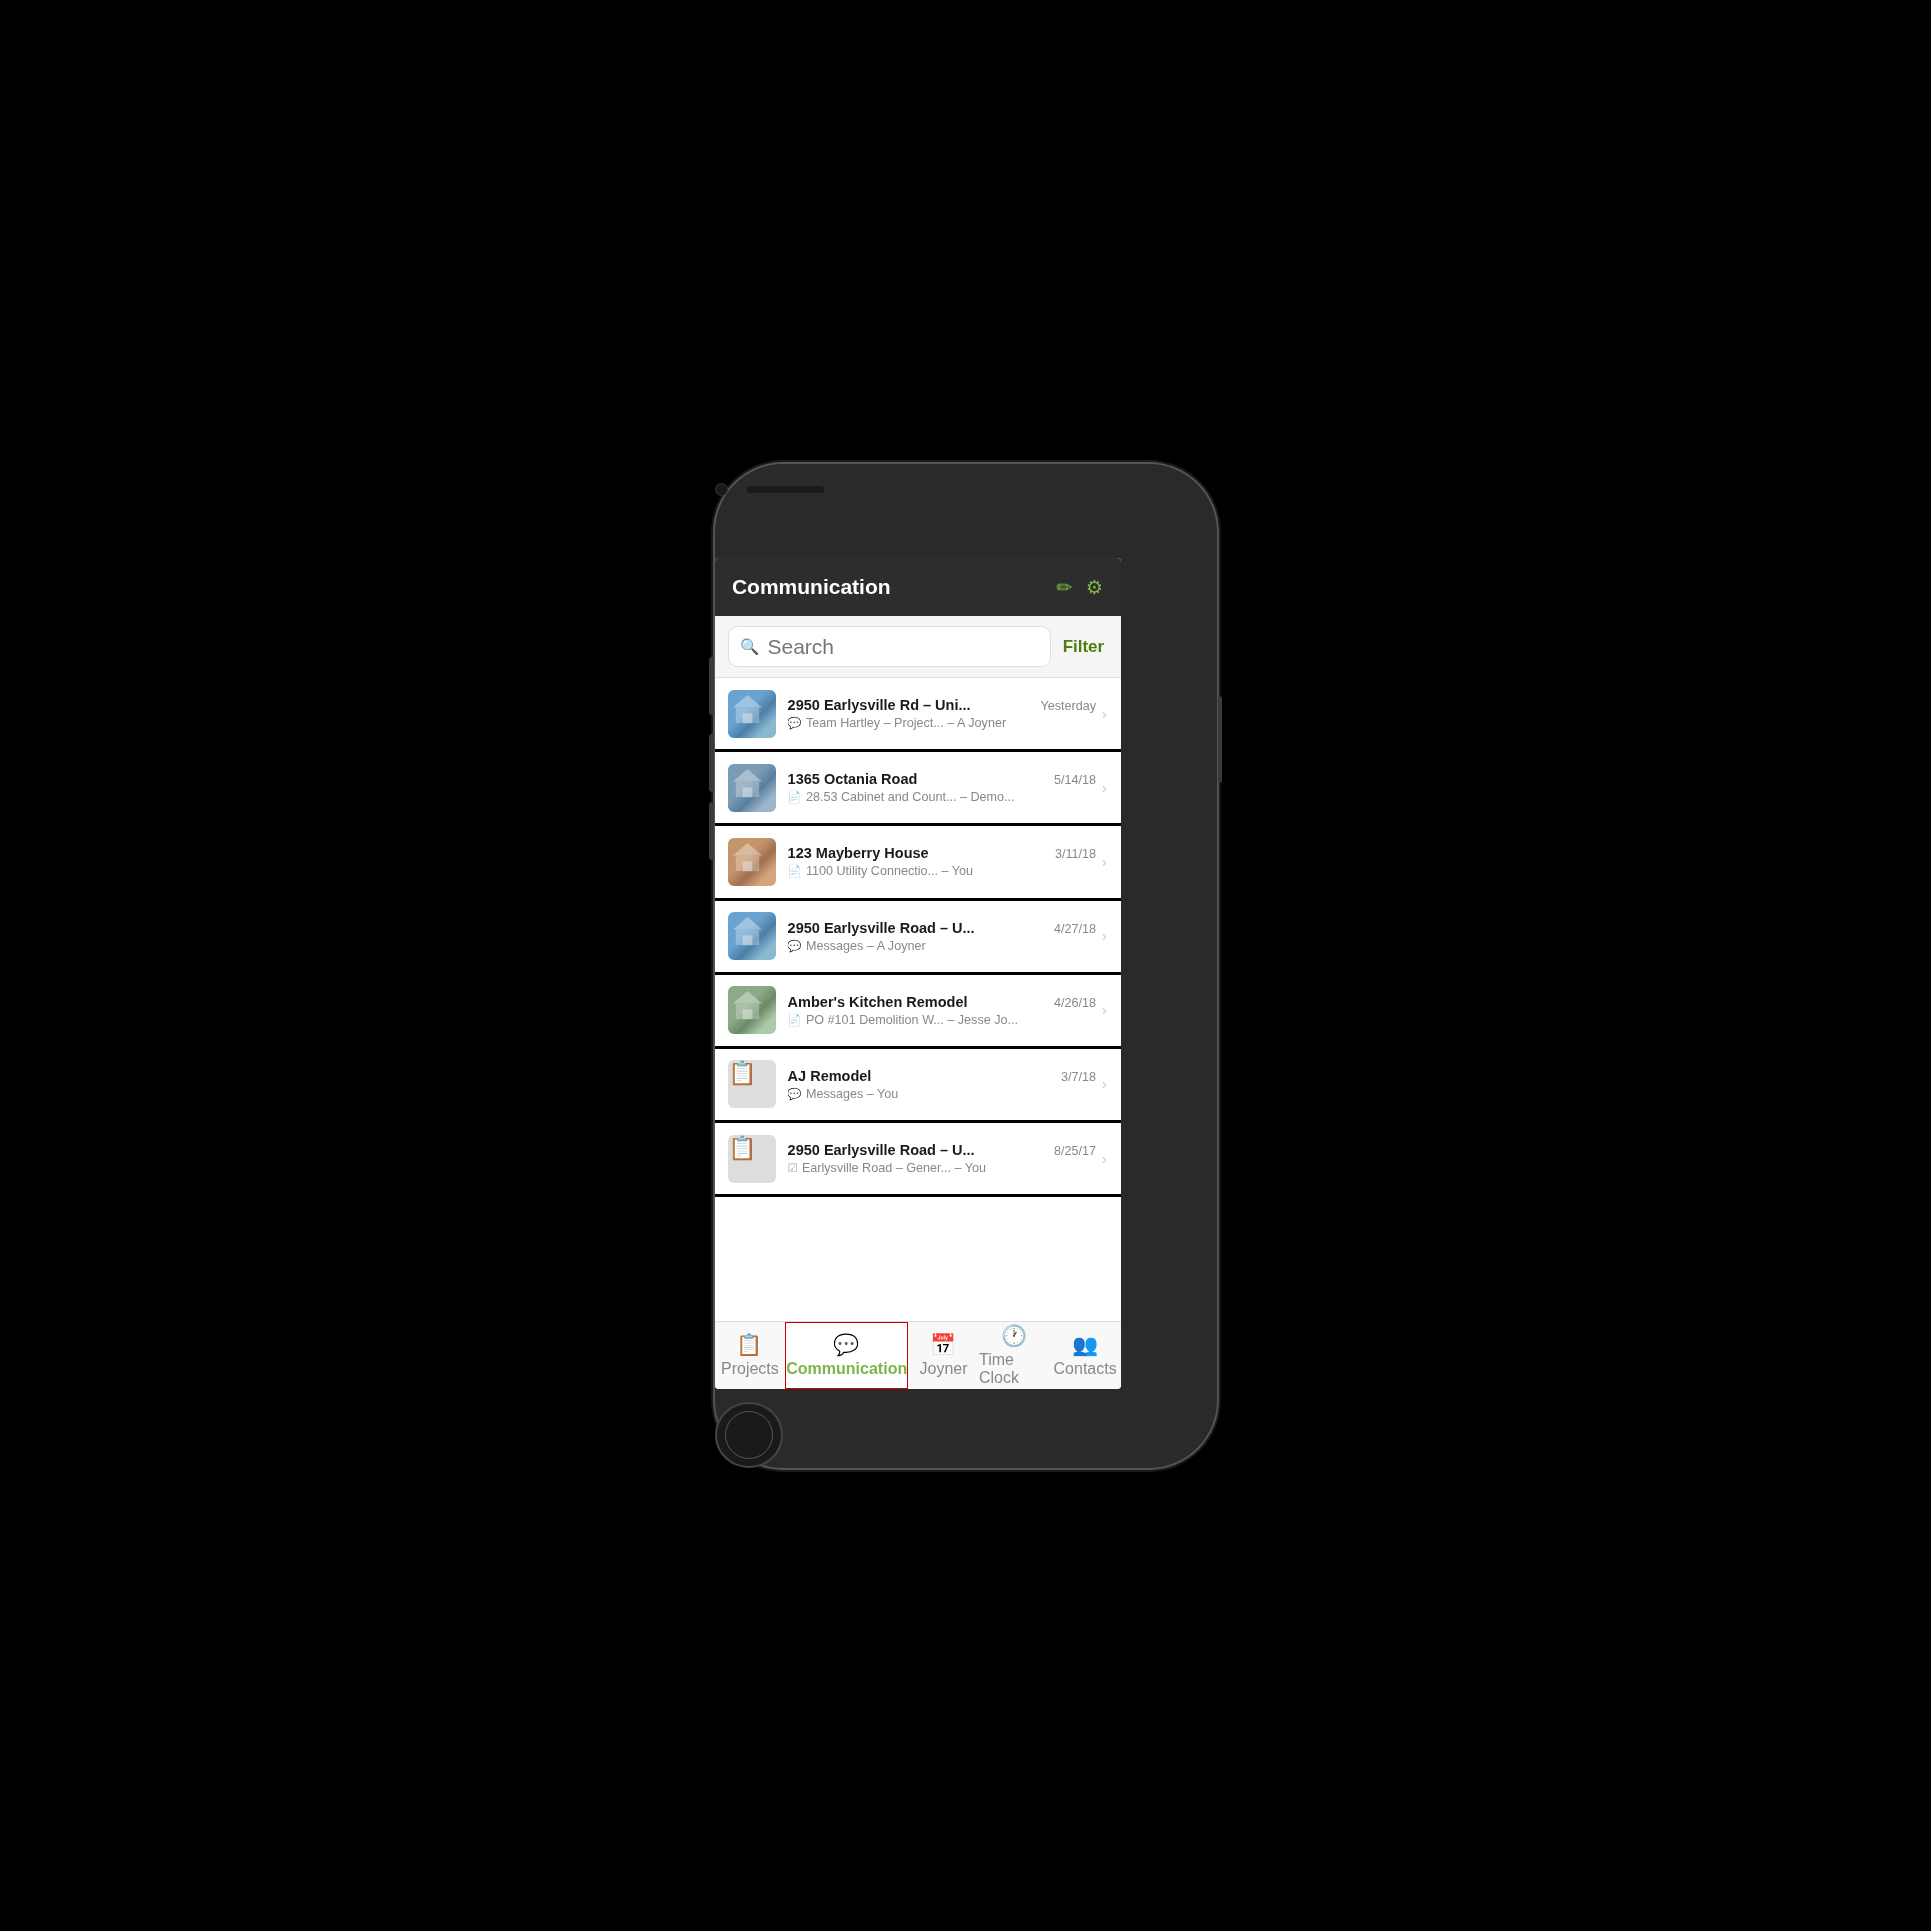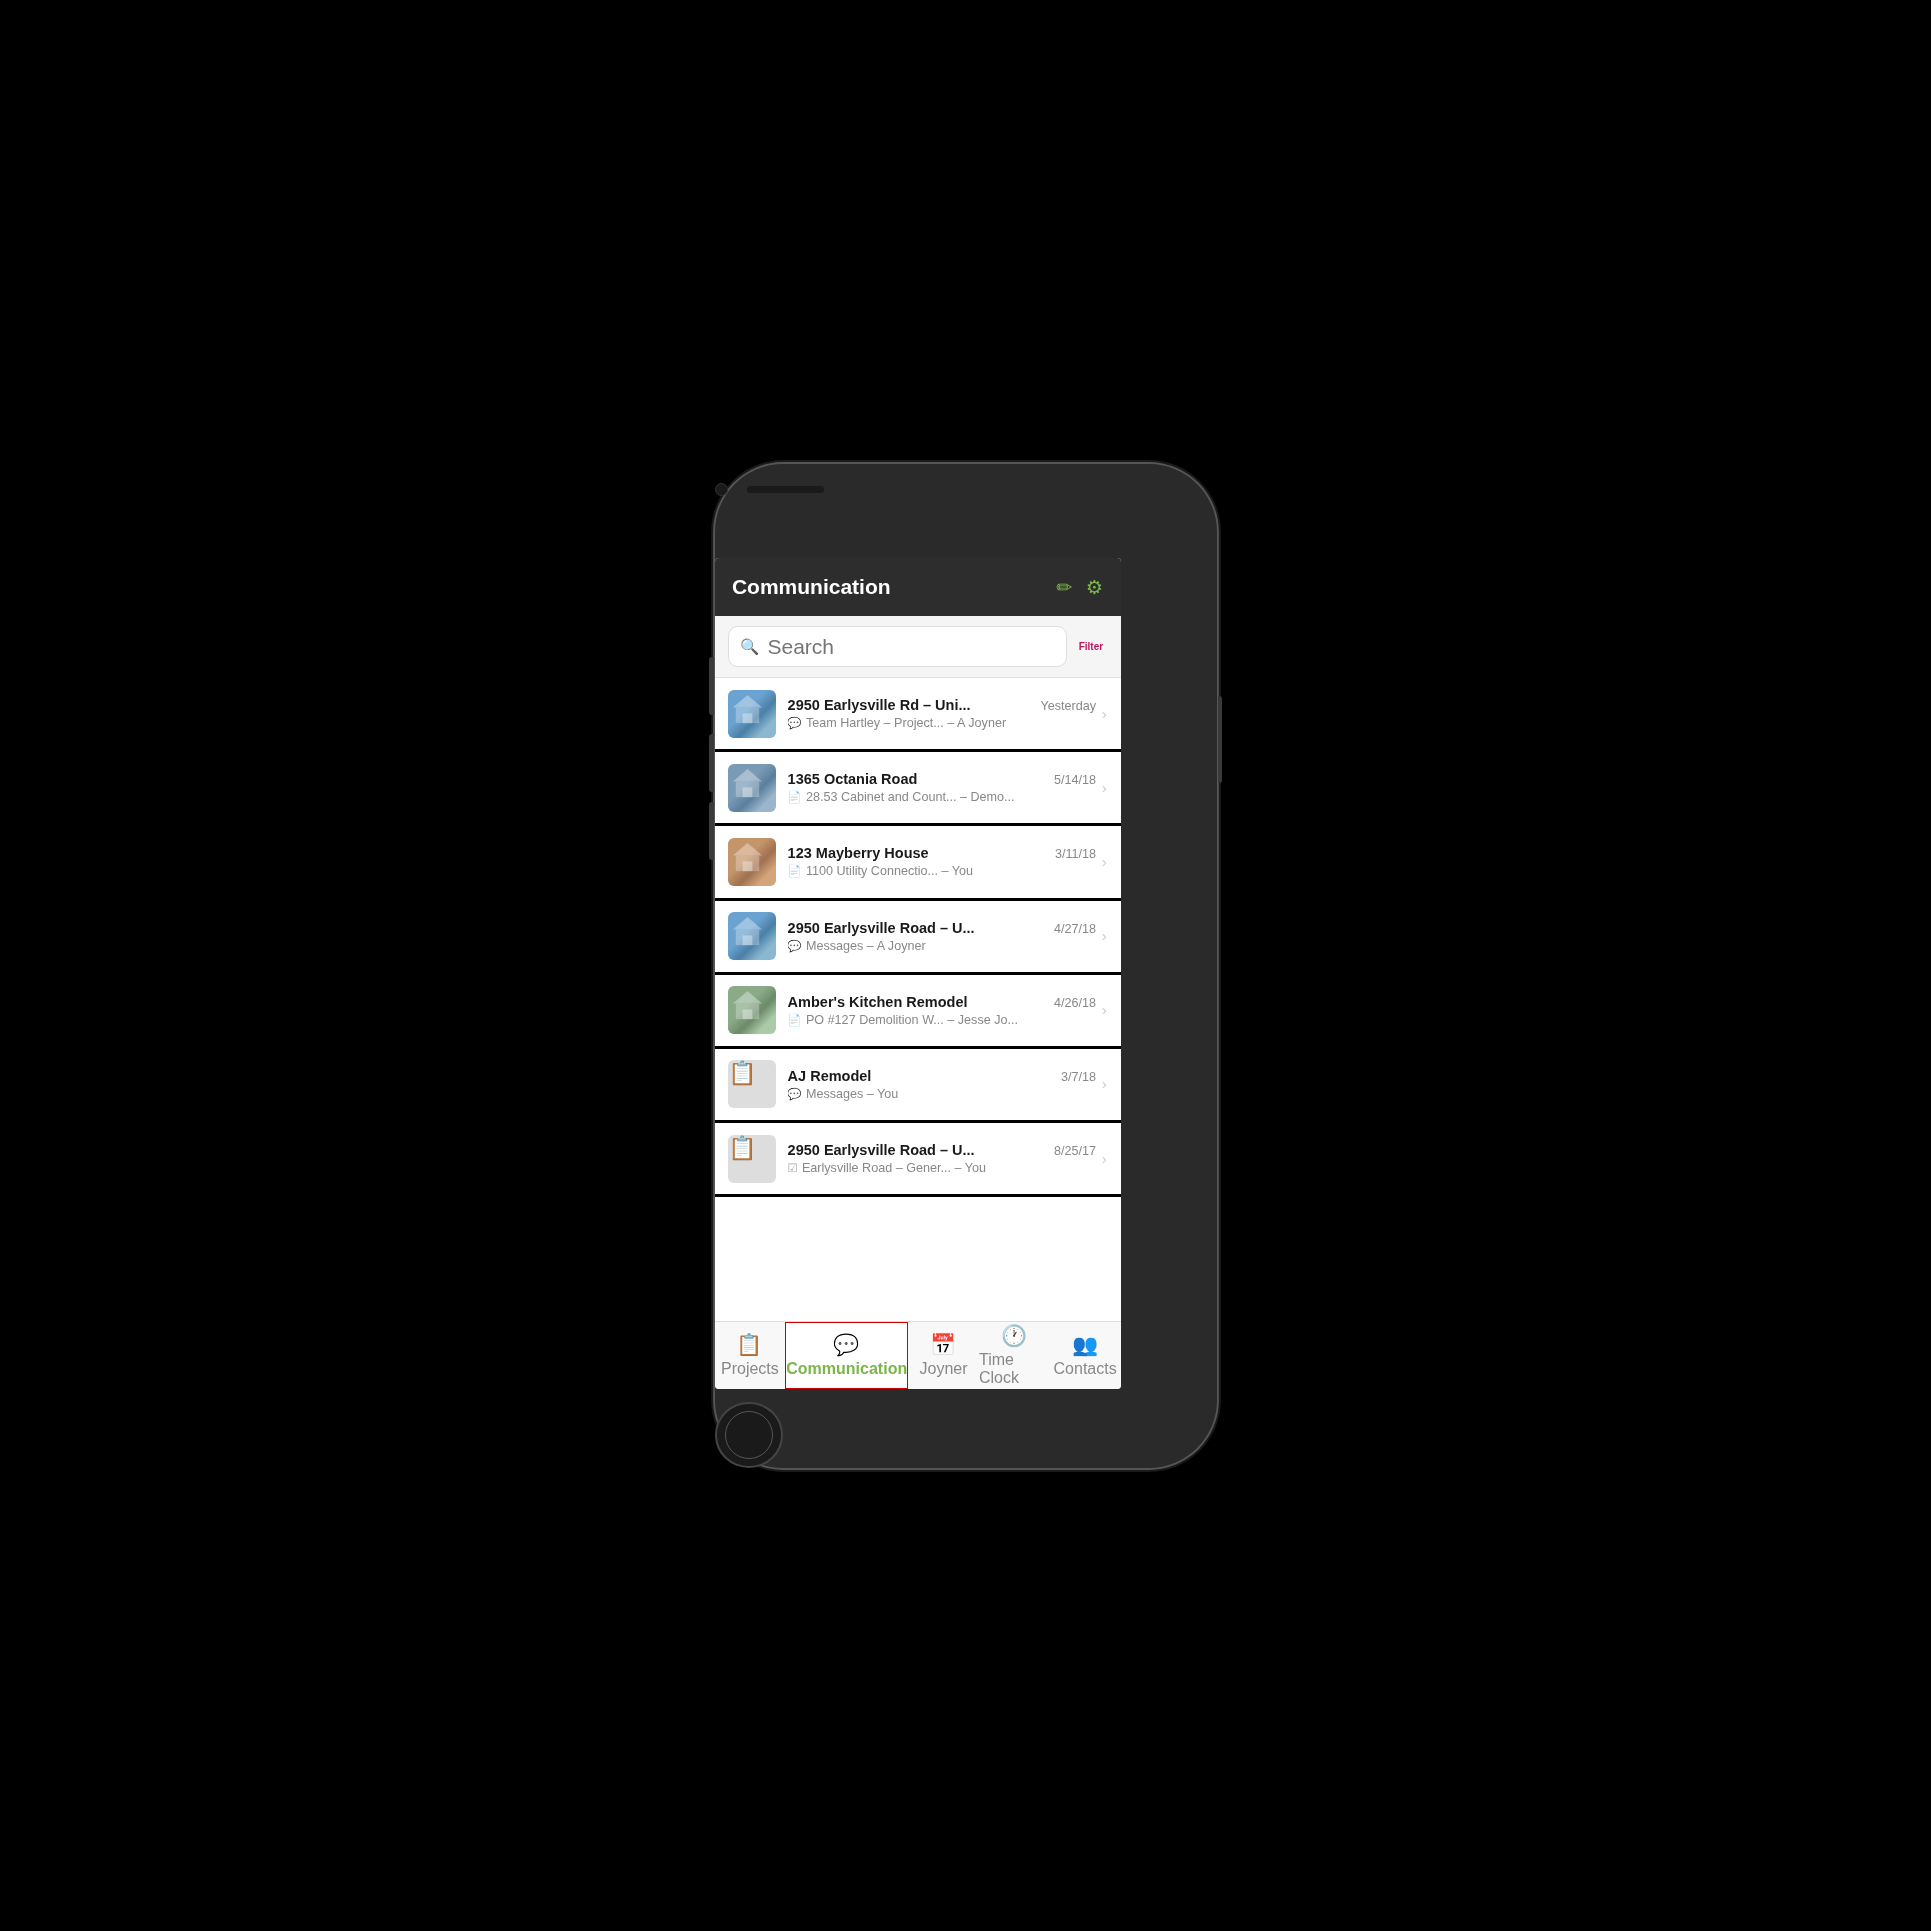--- a/index.html
+++ b/index.html
@@ -166,22 +166,22 @@
     .search-input {
       border: none;
       outline: none;
       font-size: 21px;
       color: #ec4899;
       background: transparent;
       flex: 1;
     }
 
     .filter-btn {
-      color: #be185d;
-      font-size: 10px;
+      color: #4d7c0f;
+      font-size: 17px;
       font-weight: 600;
       cursor: pointer;
       padding: 3.9px;
     }
 
     
     .list-container {
       flex: 1;
       overflow-y: auto;
       background: #fff;
@@ -447,21 +447,21 @@
           <rect x="8" y="18" width="24" height="16" fill="rgba(255,255,255,0.4)"></rect>
           <rect x="15" y="24" width="10" height="10" fill="rgba(255,255,255,0.6)"></rect>
         </svg></div>
             <div class="item-content">
               <div class="item-top-row">
                 <span class="item-title">Amber's Kitchen Remodel</span>
                 <span class="item-date">4/26/18</span>
               </div>
               <div class="item-subtitle">
                 <span class="subtitle-icon">📄</span>
-                <span>PO #127 Demolition W... – Jesse Jo...</span>
+                <span>PO #101 Demolition W... – Jesse Jo...</span>
               </div>
             </div>
             <span class="chevron">›</span>
           </div>
           <div class="list-item">
             <div class="item-thumbnail thumb-6"><span class="clipboard-icon">📋</span></div>
             <div class="item-content">
               <div class="item-top-row">
                 <span class="item-title">AJ Remodel</span>
                 <span class="item-date">3/7/18</span>

